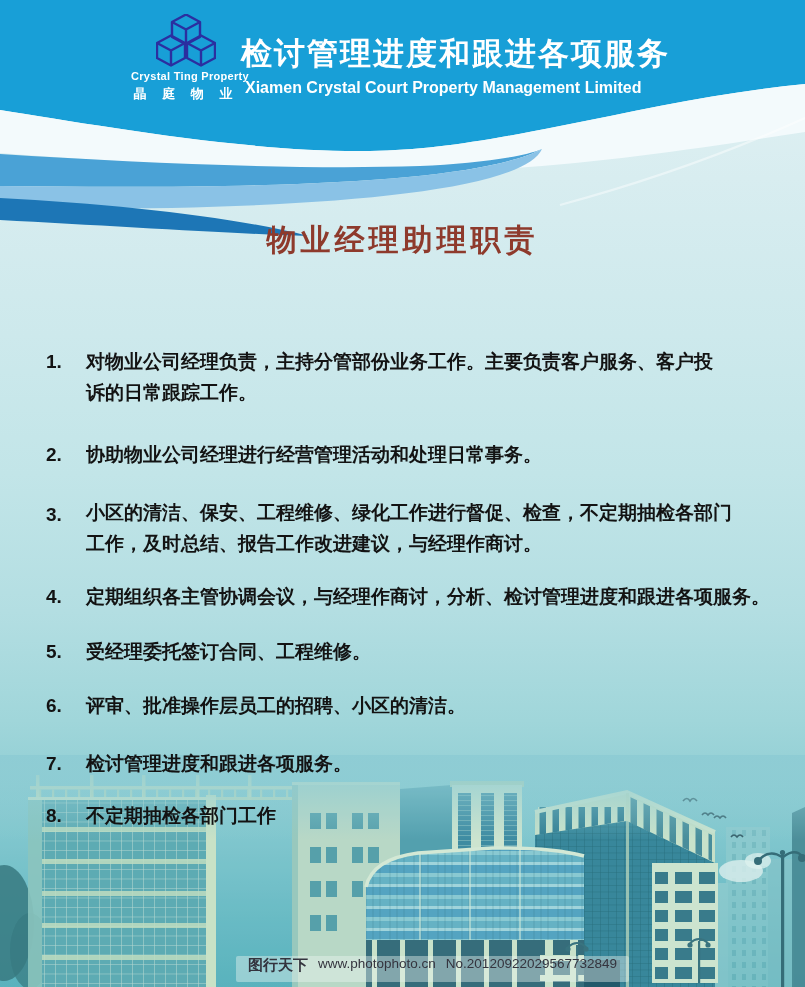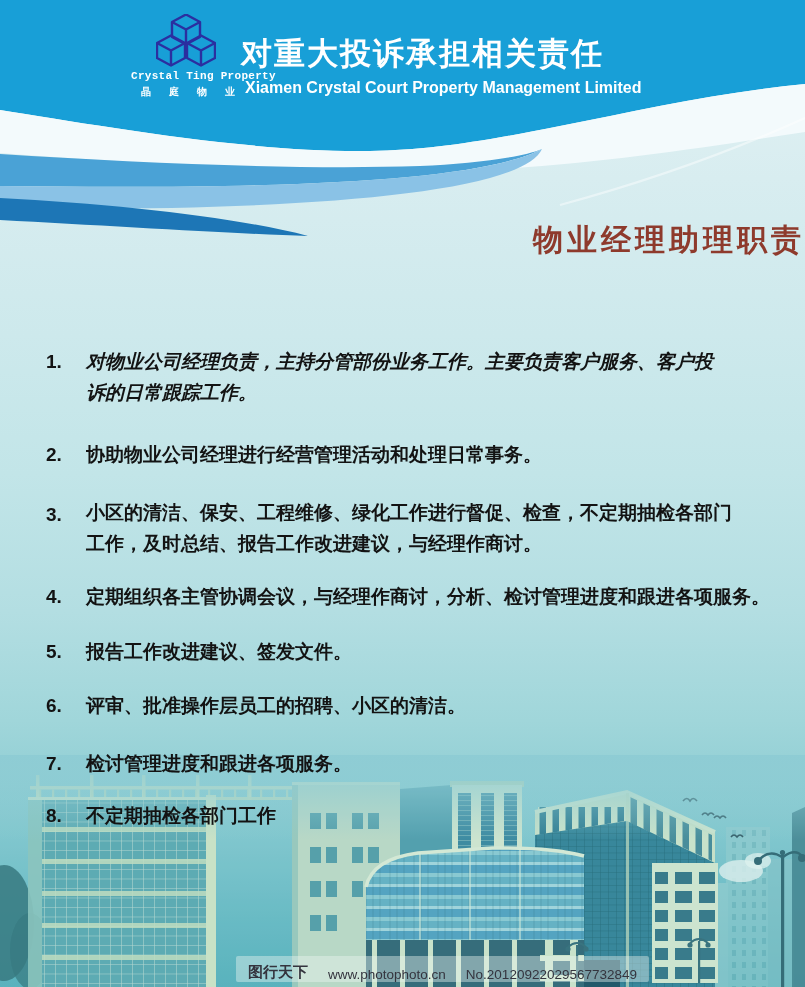--- a/index.html
+++ b/index.html
@@ -7,42 +7,42 @@
     position:relative;width:805px;height:987px;overflow:hidden;
     font-family:"Liberation Sans","DejaVu Sans",sans-serif;
     background:linear-gradient(180deg,
       #e6f3f5 0%, #d8edf0 18%, #cde9ec 34%, #c2e5e8 48%,
       #b3dee2 62%, #a0d6da 73%, #86c9d0 84%, #68bac4 93%, #55b0bb 100%);
   }
   svg{display:block;}
   
   .waves{position:absolute;top:0;left:0;}
   
-  .logo{position:absolute;left:131px;top:14px;width:110px;text-align:right;color:#ffffff;font-family:Liberation Mono, monospace;}
+  .logo{position:absolute;left:131px;top:14px;width:110px;text-align:center;color:#ffffff;}
   .logo-en{font-size:11px;font-weight:bold;white-space:nowrap;letter-spacing:0.3px;margin-top:2px;}
-  .logo-cn{font-size:10px;font-weight:bold;letter-spacing:6px;margin-top:3px;white-space:nowrap;}
+  .logo-cn{font-size:13px;font-weight:bold;letter-spacing:6px;margin-top:3px;white-space:nowrap;}
   .company-cn{position:absolute;left:241px;top:33px;color:#ffffff;font-size:31px;font-weight:bold;letter-spacing:2px;white-space:nowrap;}
   .company-en{position:absolute;left:245px;top:79px;color:#ffffff;font-size:16px;font-weight:bold;white-space:nowrap;}
   
-  .page-title{position:absolute;top:220px;left:0;width:805px;text-align:right;
+  .page-title{position:absolute;top:220px;left:0;width:805px;text-align:center;
     color:#8e3a2c;font-size:30px;font-weight:bold;letter-spacing:4px;}
   
   .duty{position:absolute;left:46px;display:flex;color:#131313;font-weight:bold;
     font-size:19px;line-height:31px;}
   .duty .num{width:40px;flex:none;}
   .duty .txt{width:700px;}
-  .duty .txt.w636{width:640px;font-style:italic;}
+  .duty .txt.w636{width:640px;}
   .duty .txt.w652{width:655px;font-family:Liberation Mono, monospace;}
   .li1{top:346px}.li2{top:439px}.li3{top:499px}.li4{top:581px}
   .li5{top:636px}.li6{top:690px}.li7{top:748px}.li8{top:800px}
   
   .buildings{position:absolute;left:0;top:755px;}
   
   .watermark{position:absolute;left:236px;top:956px;height:26px;padding:0 12px;
-    display:flex;align-items:flex-end;gap:20px;background:rgba(236,245,240,0.42);border-radius:2px;}
+    display:flex;align-items:flex-start;gap:10px;background:rgba(236,245,240,0.42);border-radius:2px;}
   .wm-site{font-size:15px;font-weight:bold;color:#34343e;white-space:nowrap;}
   .wm-url,.wm-no{font-family:Liberation Sans, sans-serif;font-size:13.5px;color:#34343e;white-space:nowrap;}
 </style>
 </head>
 <body>
 
 <div class="poster">
 
   <svg class="waves" width="805" height="250" viewBox="0 0 805 250">
 
@@ -74,21 +74,21 @@
         <g transform="translate(31,21)">
           <path d="M14,0 28,7.5 28,22.5 14,30 0,22.5 0,7.5 Z"></path>
           <path d="M14,30 14,15 M14,15 0,7.5 M14,15 28,7.5"></path>
         </g>
       </g>
     </svg>
     <div class="logo-en">Crystal Ting Property</div>
     <div class="logo-cn">晶 庭 物 业</div>
   </div>
 
-  <div class="company-cn">对重大投诉承担相关责任</div>
+  <div class="company-cn">检讨管理进度和跟进各项服务</div>
   <div class="company-en">Xiamen Crystal Court Property Management Limited</div>
 
   <svg class="buildings" width="805" height="232" viewBox="0 0 805 232">
     <defs>
       <pattern id="p-grid1" width="11" height="9.5" patternUnits="userSpaceOnUse">
         <rect width="11" height="9.5" fill="#5aa7b0"></rect>
         <path d="M0 0H11M0 0V9.5" stroke="#c2ded2" stroke-width="1.1"></path>
       </pattern>
       <pattern id="p-grid2" width="8" height="6.5" patternUnits="userSpaceOnUse">
         <rect width="8" height="6.5" fill="#2e7d93"></rect>
@@ -285,21 +285,21 @@
     <div class="duty li3">
       <span class="num">3.</span>
       <span class="txt w652">小区的清洁、保安、工程维修、绿化工作进行督促、检查，不定期抽检各部门工作，及时总结、报告工作改进建议，与经理作商讨。</span>
     </div>
     <div class="duty li4">
       <span class="num">4.</span>
       <span class="txt">定期组织各主管协调会议，与经理作商讨，分析、检讨管理进度和跟进各项服务。</span>
     </div>
     <div class="duty li5">
       <span class="num">5.</span>
-      <span class="txt">报告工作改进建议、签发文件。</span>
+      <span class="txt">受经理委托签订合同、工程维修。</span>
     </div>
     <div class="duty li6">
       <span class="num">6.</span>
       <span class="txt">评审、批准操作层员工的招聘、小区的清洁。</span>
     </div>
     <div class="duty li7">
       <span class="num">7.</span>
       <span class="txt">检讨管理进度和跟进各项服务。</span>
     </div>
     <div class="duty li8">

